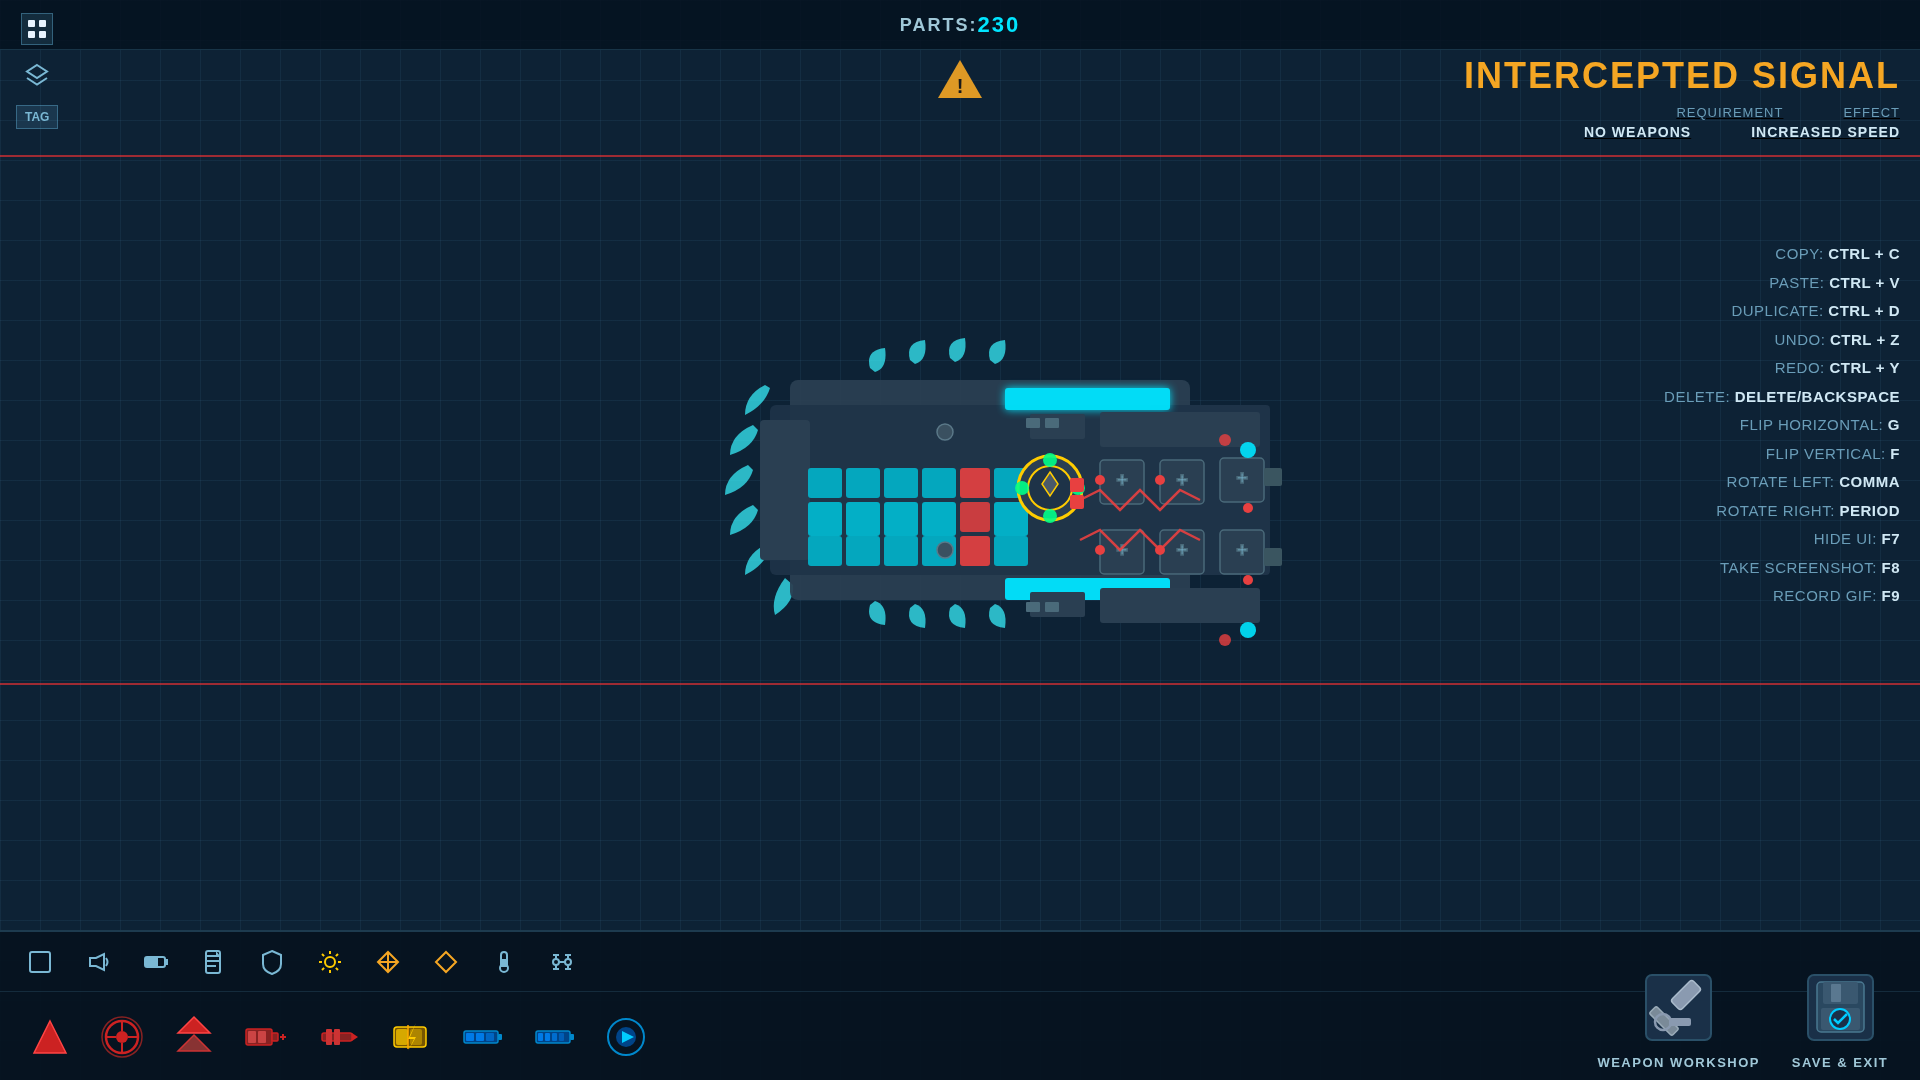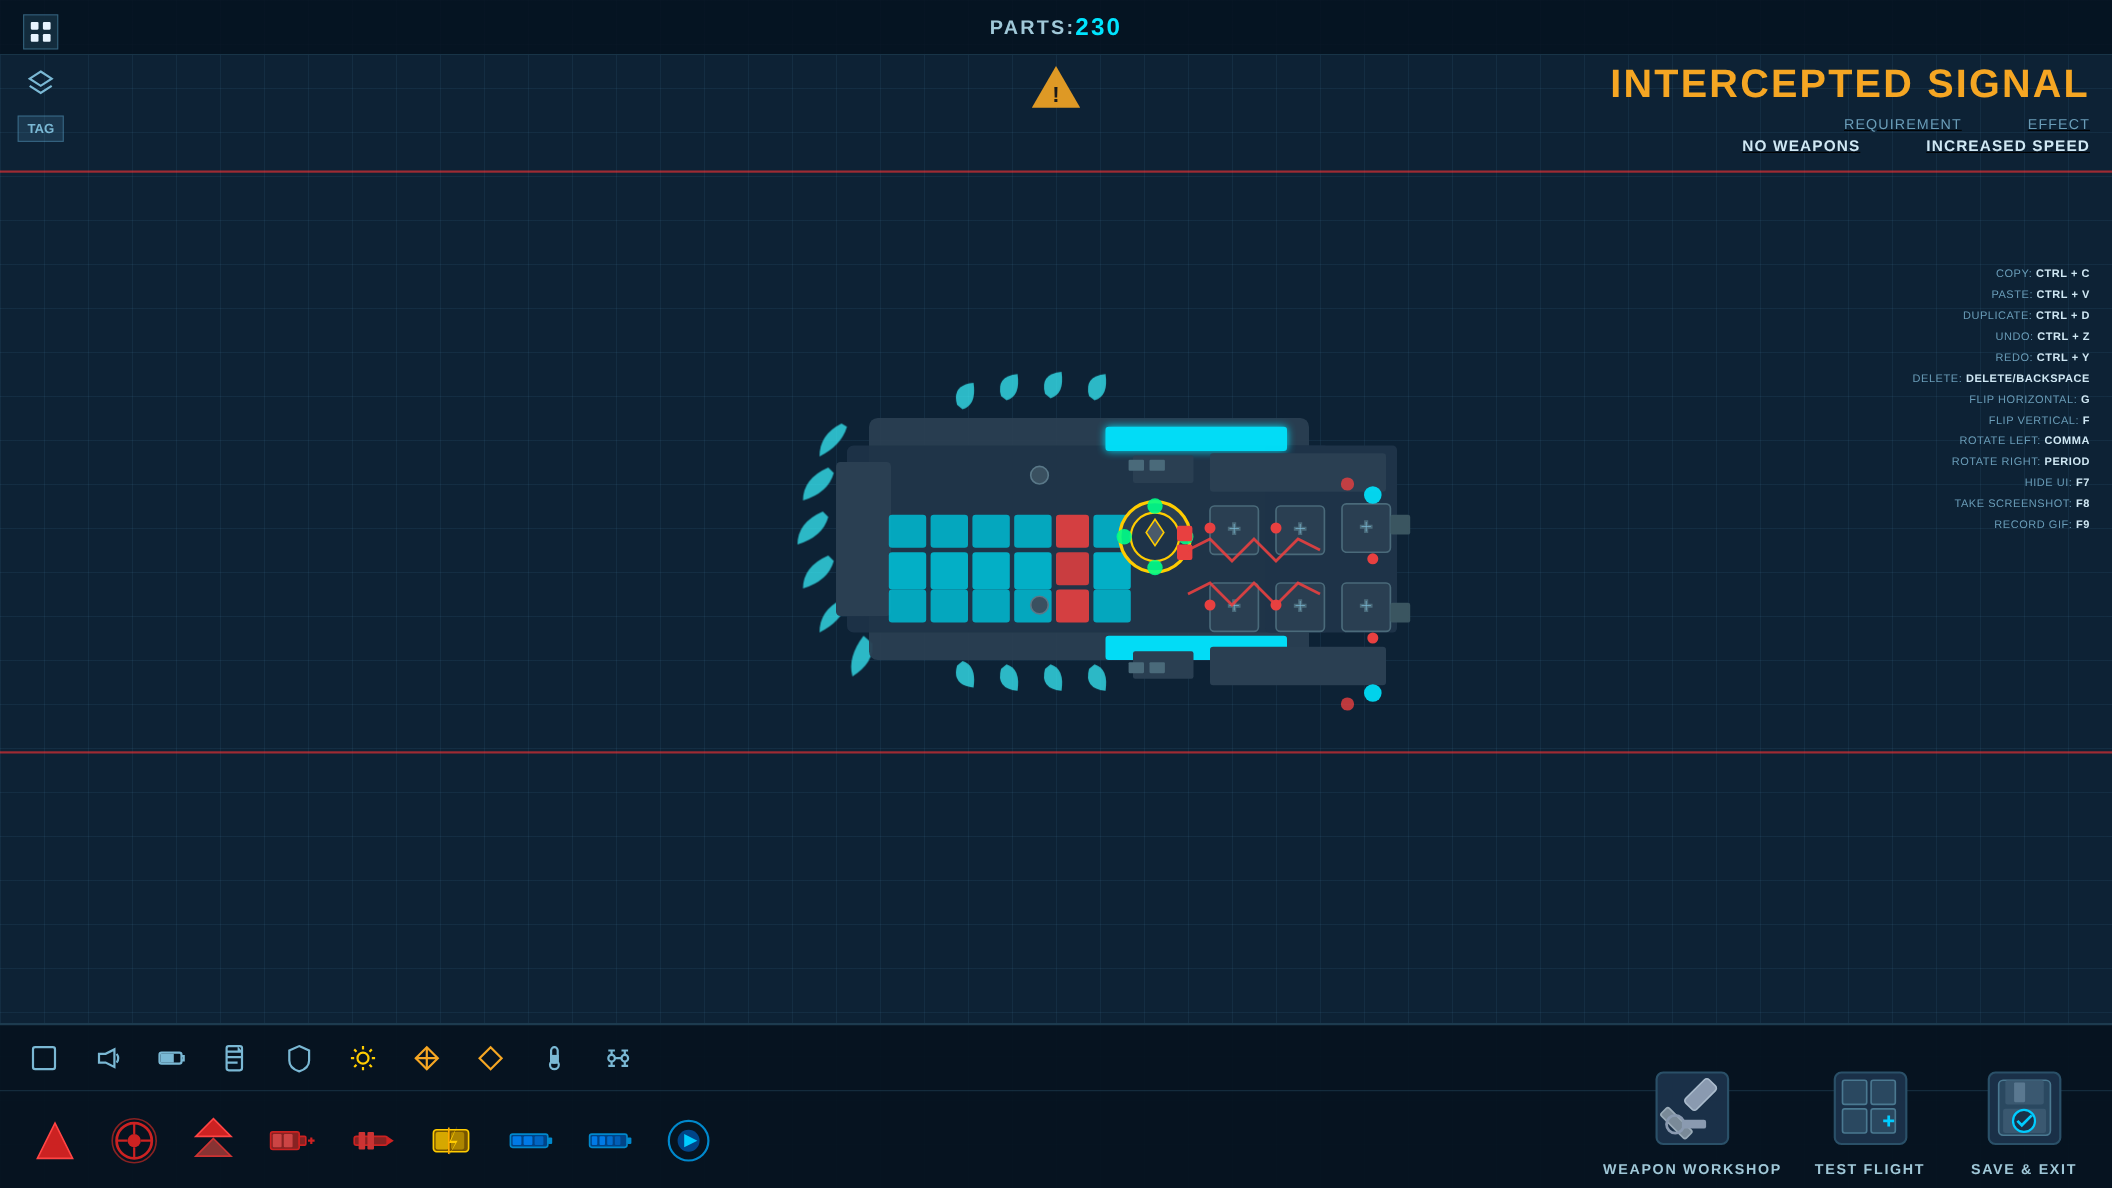--- a/index.html
+++ b/index.html
@@ -145,21 +145,21 @@
     .shortcuts-panel {
       position: absolute;
       top: 240px;
       right: 20px;
       text-align: right;
       z-index: 10;
     }
 
     .shortcut-line {
       color: #6a9db8;
-      font-size: 10px;
+      font-size: 15px;
       line-height: 1.9;
       letter-spacing: 0.5px;
       text-transform: uppercase;
     }
 
     .shortcut-line .key {
       color: #d0e8f4;
       font-weight: bold;
     }
 
@@ -684,36 +684,20 @@
         <rect x="28" y="48" width="22" height="8" rx="2" fill="#8a9ab0"></rect>
       </svg>
     </div>
     <span class="action-btn-label">WEAPON WORKSHOP</span>
   </div>
   <div class="action-btn">
     <div class="action-btn-icon">
       <svg width="75" height="75" viewBox="0 0 75 75">
         <rect x="5" y="5" width="65" height="65" rx="6" fill="#1a3048" stroke="#2a5068" stroke-width="2"></rect>
 
-        <rect x="12" y="12" width="22" height="22" rx="2" fill="#2a4860" stroke="#4a7890" stroke-width="1.5"></rect>
-        <rect x="12" y="38" width="22" height="22" rx="2" fill="#2a4860" stroke="#4a7890" stroke-width="1.5"></rect>
-        <rect x="38" y="12" width="22" height="22" rx="2" fill="#2a4860" stroke="#4a7890" stroke-width="1.5"></rect>
-        <rect x="38" y="38" width="22" height="22" rx="2" fill="#2a4860" stroke="#4a7890" stroke-width="1.5"></rect>
-
-        <line x1="54" y1="44" x2="54" y2="54" stroke="#00ccff" stroke-width="2.5"></line>
-        <line x1="49" y1="49" x2="59" y2="49" stroke="#00ccff" stroke-width="2.5"></line>
-      </svg>
-    </div>
-    <span class="action-btn-label">TEST FLIGHT</span>
-  </div>
-  <div class="action-btn">
-    <div class="action-btn-icon">
-      <svg width="75" height="75" viewBox="0 0 75 75">
-        <rect x="5" y="5" width="65" height="65" rx="6" fill="#1a3048" stroke="#2a5068" stroke-width="2"></rect>
-
         <rect x="14" y="12" width="47" height="50" rx="4" fill="#2a4860" stroke="#4a7890" stroke-width="1.5"></rect>
         <rect x="20" y="12" width="35" height="22" rx="2" fill="#3a5870"></rect>
         <rect x="28" y="14" width="10" height="18" rx="1" fill="#5a7890"></rect>
         <rect x="18" y="38" width="39" height="22" rx="2" fill="#3a5870"></rect>
 
         <circle cx="37" cy="49" r="10" fill="#1a3048" stroke="#00ccff" stroke-width="2"></circle>
         <polyline points="31,49 35,53 44,44" fill="none" stroke="#00ccff" stroke-width="2.5"></polyline>
       </svg>
     </div>
     <span class="action-btn-label">SAVE &amp; EXIT</span>

